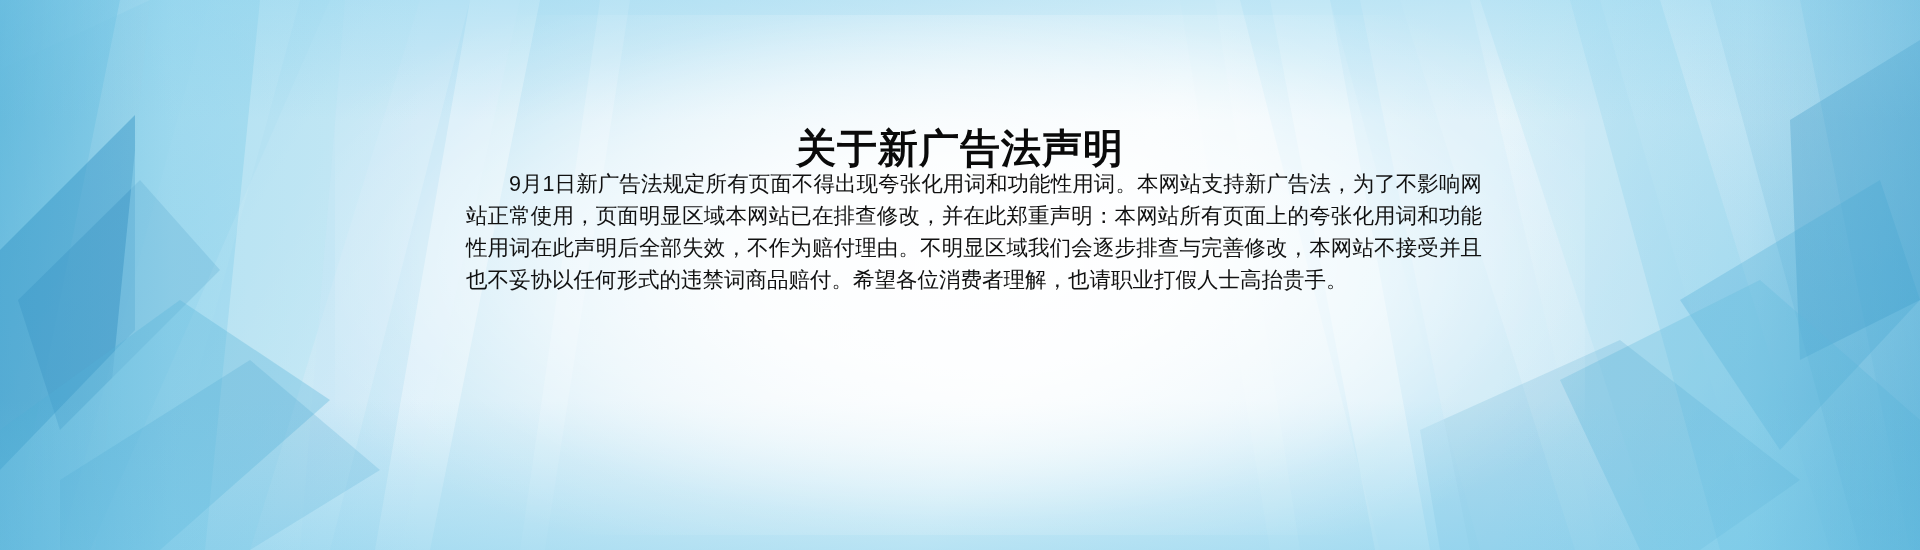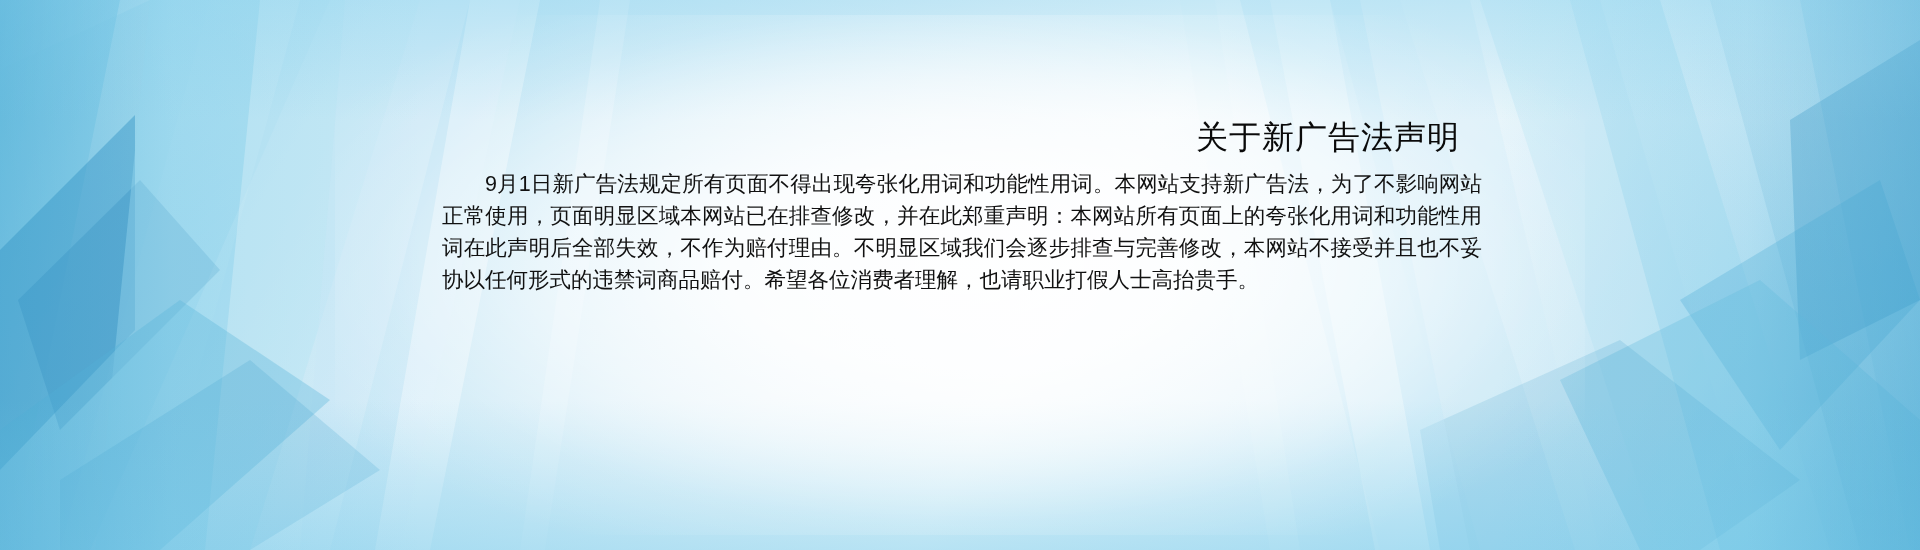--- a/index.html
+++ b/index.html
@@ -79,23 +79,23 @@
     width: 1000px;
     height: 100%;
     z-index: 5;
   }
 
   #title {
     position: absolute;
     top: 98px;
     left: 0;
     width: 100%;
-    text-align: right;
-    font-size: 32px;
-    font-weight: normal;
+    text-align: center;
+    font-size: 40px;
+    font-weight: bold;
     color: #0a0a0a;
     letter-spacing: 1px;
     line-height: 1.15;
     white-space: nowrap;
   }
 
   #body-text {
     position: absolute;
     top: 168px;
     left: -18px;
@@ -105,20 +105,21 @@
     line-height: 32px;
   }
 
   #body-text p {
     margin: 0;
     text-align: justify;
     text-justify: inter-ideograph;
   }
   #body-text p.para-indent {
     text-indent: 2em;
+    margin-left: 24px;
   }
 </style>
 </head>
 <body>
 
 <div id="banner">
 
   <svg class="shapes" viewBox="0 0 1920 550" preserveAspectRatio="none">
     <defs>
       <linearGradient id="g1" x1="0" y1="0" x2="1" y2="1">

